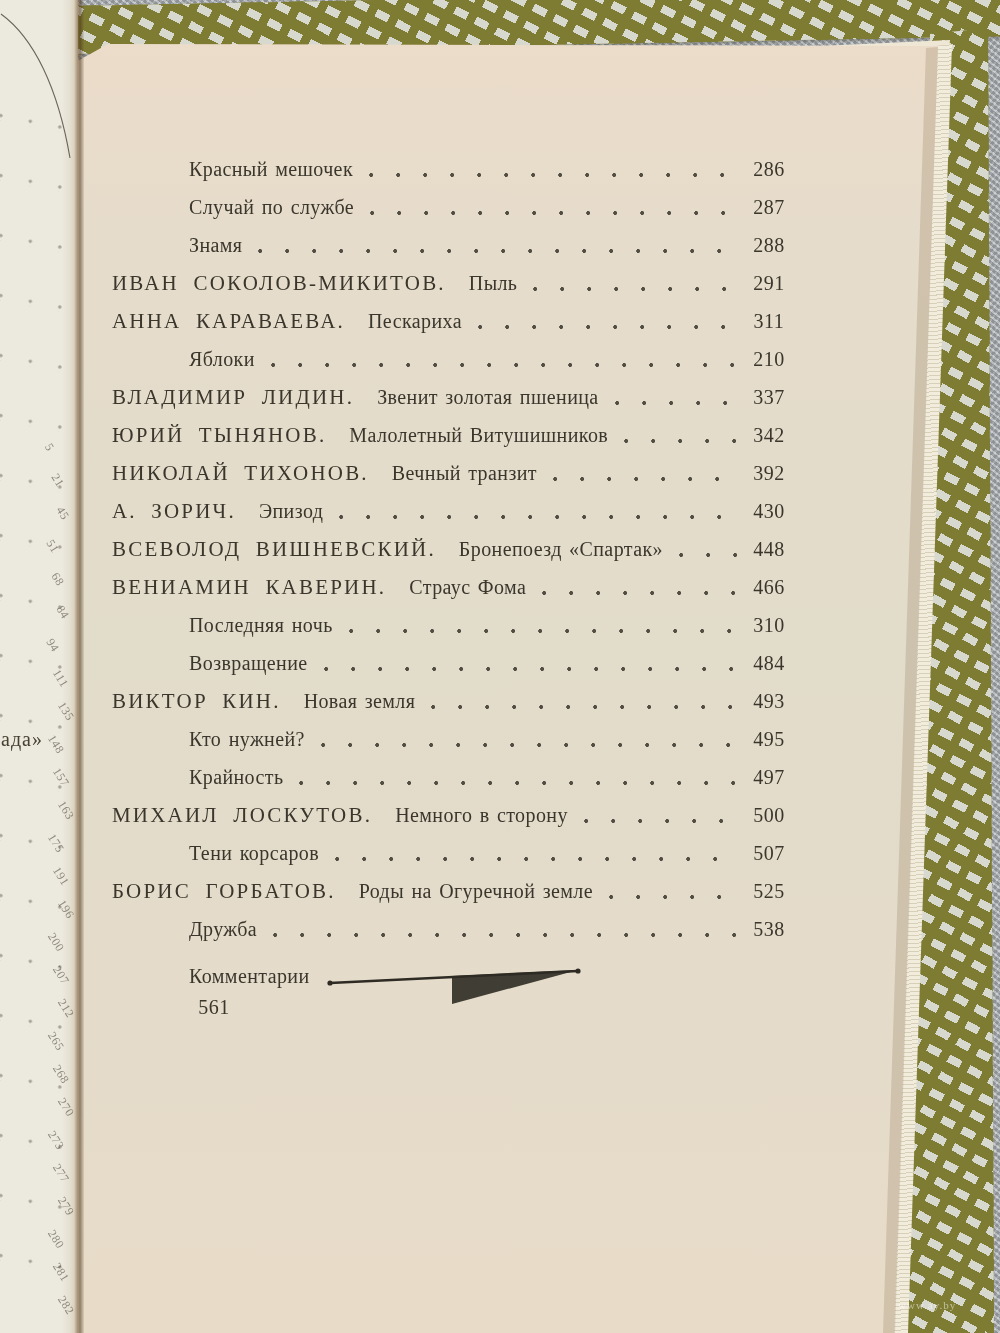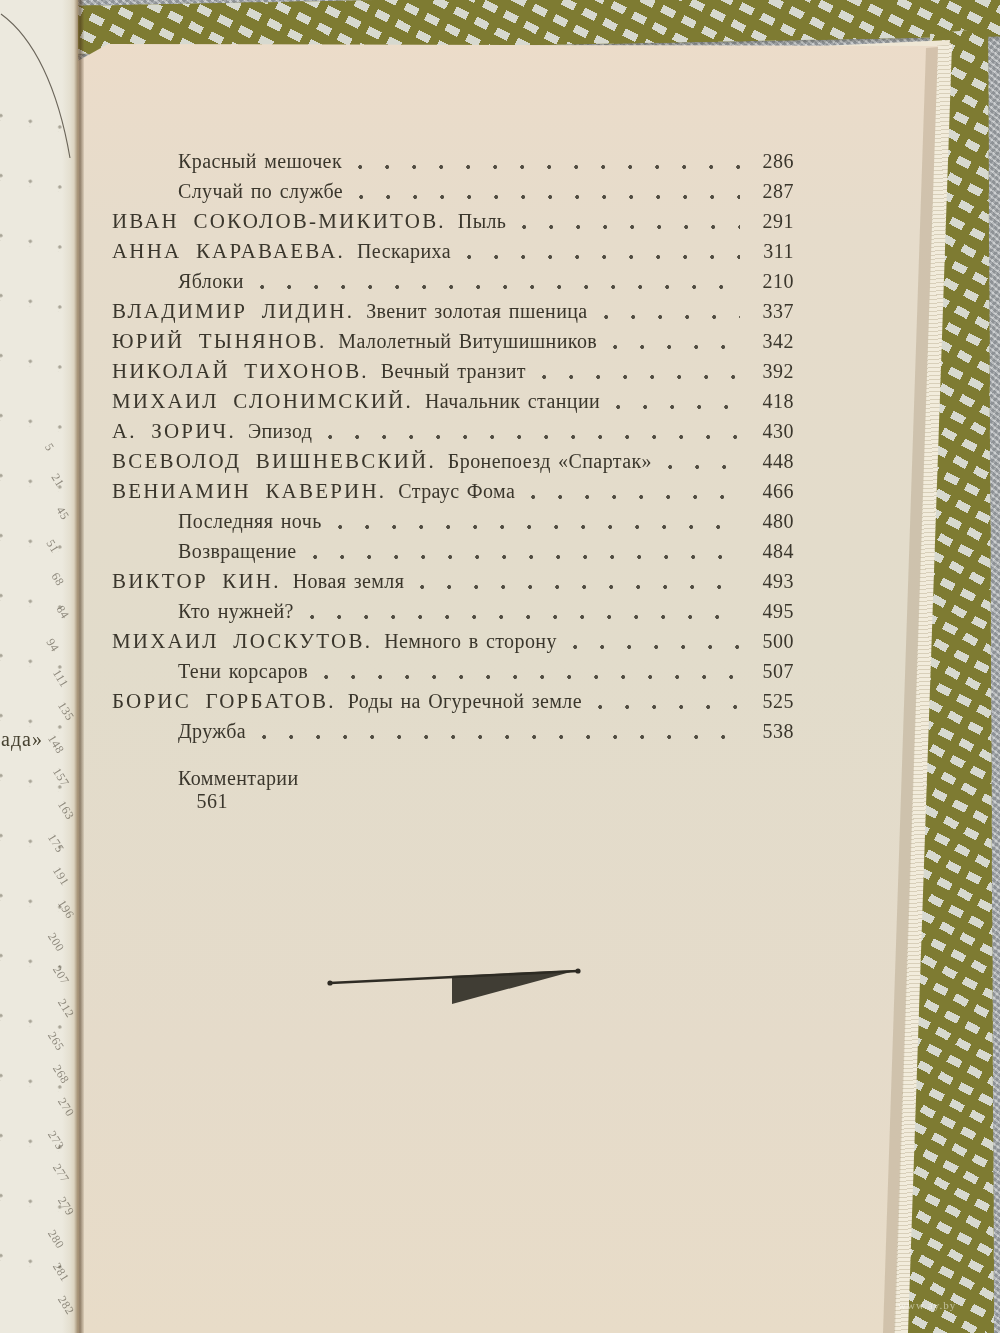--- a/index.html
+++ b/index.html
@@ -78,28 +78,28 @@
   }
   
   .toc{
     position:absolute;left:112px;top:150px;width:682px;z-index:4;
     color:#3a362c;
   }
   .row{display:flex;align-items:baseline;margin-bottom:7px;line-height:23px;}
   .row.indent{padding-left:66px;}
   .row.gap{margin-top:24px;flex-direction:column;}
   .author{font-size:21px;letter-spacing:2.2px;word-spacing:7px;margin-right:12px;white-space:nowrap;}
-  .title{font-size:20px;letter-spacing:.4px;word-spacing:2px;white-space:nowrap;}
+  .title{font-size:20px;letter-spacing:.4px;word-spacing:2px;white-space:nowrap;margin-left:11px;}
   .leader{
     flex:1;align-self:flex-end;height:18px;margin:0 4px 0 16px;min-width:18px;
     background-image:radial-gradient(circle at 2.2px 3px, rgba(56,52,43,.85) 1.7px, rgba(56,52,43,0) 2.2px);
     background-size:27px 7px;background-repeat:repeat-x;
     background-position:left calc(100% - 2px);
   }
-  .pg{width:50px;text-align:right;font-size:20px;letter-spacing:.5px;}
+  .pg{width:50px;text-align:center;font-size:20px;letter-spacing:.5px;margin-top:8px;}
   
   .pennant{position:absolute;left:324px;top:952px;z-index:4;}
   
   .watermark{
     position:absolute;left:898px;top:1299px;z-index:7;
     font-family:Liberation Serif, serif;font-size:11px;
     color:rgba(255,255,255,.5);letter-spacing:1px;text-align:center;
   }
 </style>
 </head>
@@ -179,20 +179,25 @@
     <div class="row indent">
       <span class="title">Красный мешочек</span>
       <span class="leader"></span>
       <span class="pg">286</span>
     </div>
     <div class="row indent">
       <span class="title">Случай по службе</span>
       <span class="leader"></span>
       <span class="pg">287</span>
     </div>
+    <div class="row indent">
+      <span class="title">Знамя</span>
+      <span class="leader"></span>
+      <span class="pg">288</span>
+    </div>
     <div class="row">
       <span class="author">ИВАН СОКОЛОВ-МИКИТОВ.</span>
       <span class="title">Пыль</span>
       <span class="leader"></span>
       <span class="pg">291</span>
     </div>
     <div class="row">
       <span class="author">АННА КАРАВАЕВА.</span>
       <span class="title">Пескариха</span>
       <span class="leader"></span>
@@ -215,63 +220,62 @@
       <span class="leader"></span>
       <span class="pg">342</span>
     </div>
     <div class="row">
       <span class="author">НИКОЛАЙ ТИХОНОВ.</span>
       <span class="title">Вечный транзит</span>
       <span class="leader"></span>
       <span class="pg">392</span>
     </div>
     <div class="row">
-      <span class="author">МИХАИЛ СЛОНИМСКИЙ.</span>
-      <span class="title">Начальник станции</span>
-      <span class="leader"></span>
-      <span class="pg">418</span>
-    </div>
-    <div class="row">
       <span class="author">А. ЗОРИЧ.</span>
       <span class="title">Эпизод</span>
       <span class="leader"></span>
       <span class="pg">430</span>
     </div>
     <div class="row">
       <span class="author">ВСЕВОЛОД ВИШНЕВСКИЙ.</span>
       <span class="title">Бронепоезд «Спартак»</span>
       <span class="leader"></span>
       <span class="pg">448</span>
     </div>
     <div class="row">
       <span class="author">ВЕНИАМИН КАВЕРИН.</span>
       <span class="title">Страус Фома</span>
       <span class="leader"></span>
       <span class="pg">466</span>
     </div>
     <div class="row indent">
       <span class="title">Последняя ночь</span>
       <span class="leader"></span>
-      <span class="pg">480</span>
+      <span class="pg">310</span>
     </div>
     <div class="row indent">
       <span class="title">Возвращение</span>
       <span class="leader"></span>
       <span class="pg">484</span>
     </div>
     <div class="row">
       <span class="author">ВИКТОР КИН.</span>
       <span class="title">Новая земля</span>
       <span class="leader"></span>
       <span class="pg">493</span>
     </div>
     <div class="row indent">
       <span class="title">Кто нужней?</span>
       <span class="leader"></span>
       <span class="pg">495</span>
+    </div>
+    <div class="row indent">
+      <span class="title">Крайность</span>
+      <span class="leader"></span>
+      <span class="pg">497</span>
     </div>
     <div class="row">
       <span class="author">МИХАИЛ ЛОСКУТОВ.</span>
       <span class="title">Немного в сторону</span>
       <span class="leader"></span>
       <span class="pg">500</span>
     </div>
     <div class="row indent">
       <span class="title">Тени корсаров</span>
       <span class="leader"></span>

